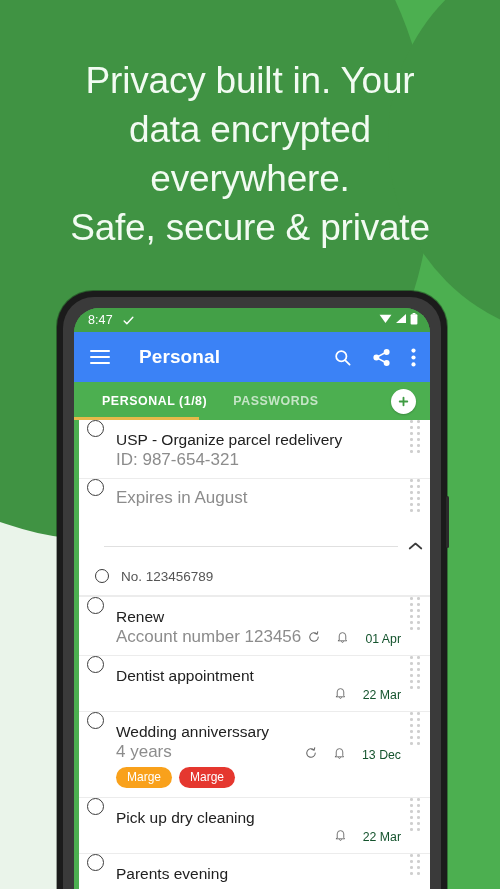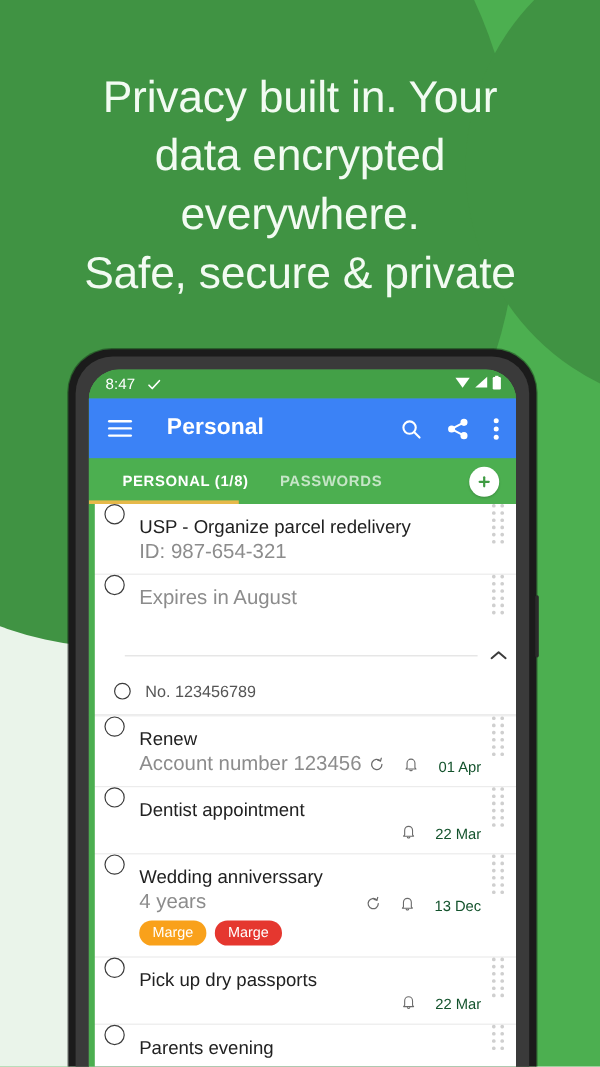--- a/index.html
+++ b/index.html
@@ -563,21 +563,21 @@
                 <i></i>
                 <i></i>
                 <i></i>
                 <i></i>
               </div>
           </div>
 
           <div class="row">
             <div class="checkbox"></div>
             <div class="row-body">
-              <div class="row-title">Pick up dry passports</div>
+              <div class="row-title">Pick up dry cleaning</div>
               <div class="row-sub" style="min-height:15px"></div>
             </div>
             <div class="row-meta">
               <span>
                 <svg width="11" height="12" viewBox="0 0 20 22" fill="none" stroke="#6b6b6b" stroke-width="1.7" stroke-linecap="round" stroke-linejoin="round">
                     <path d="M4 16 L4 9 a6 6 0 0 1 12 0 L16 16 L17.6 18 L2.4 18 Z"></path>
                     <path d="M8.2 19.6 a1.9 1.9 0 0 0 3.6 0"></path>
                   </svg>
               </span>
               <span>22 Mar</span>

